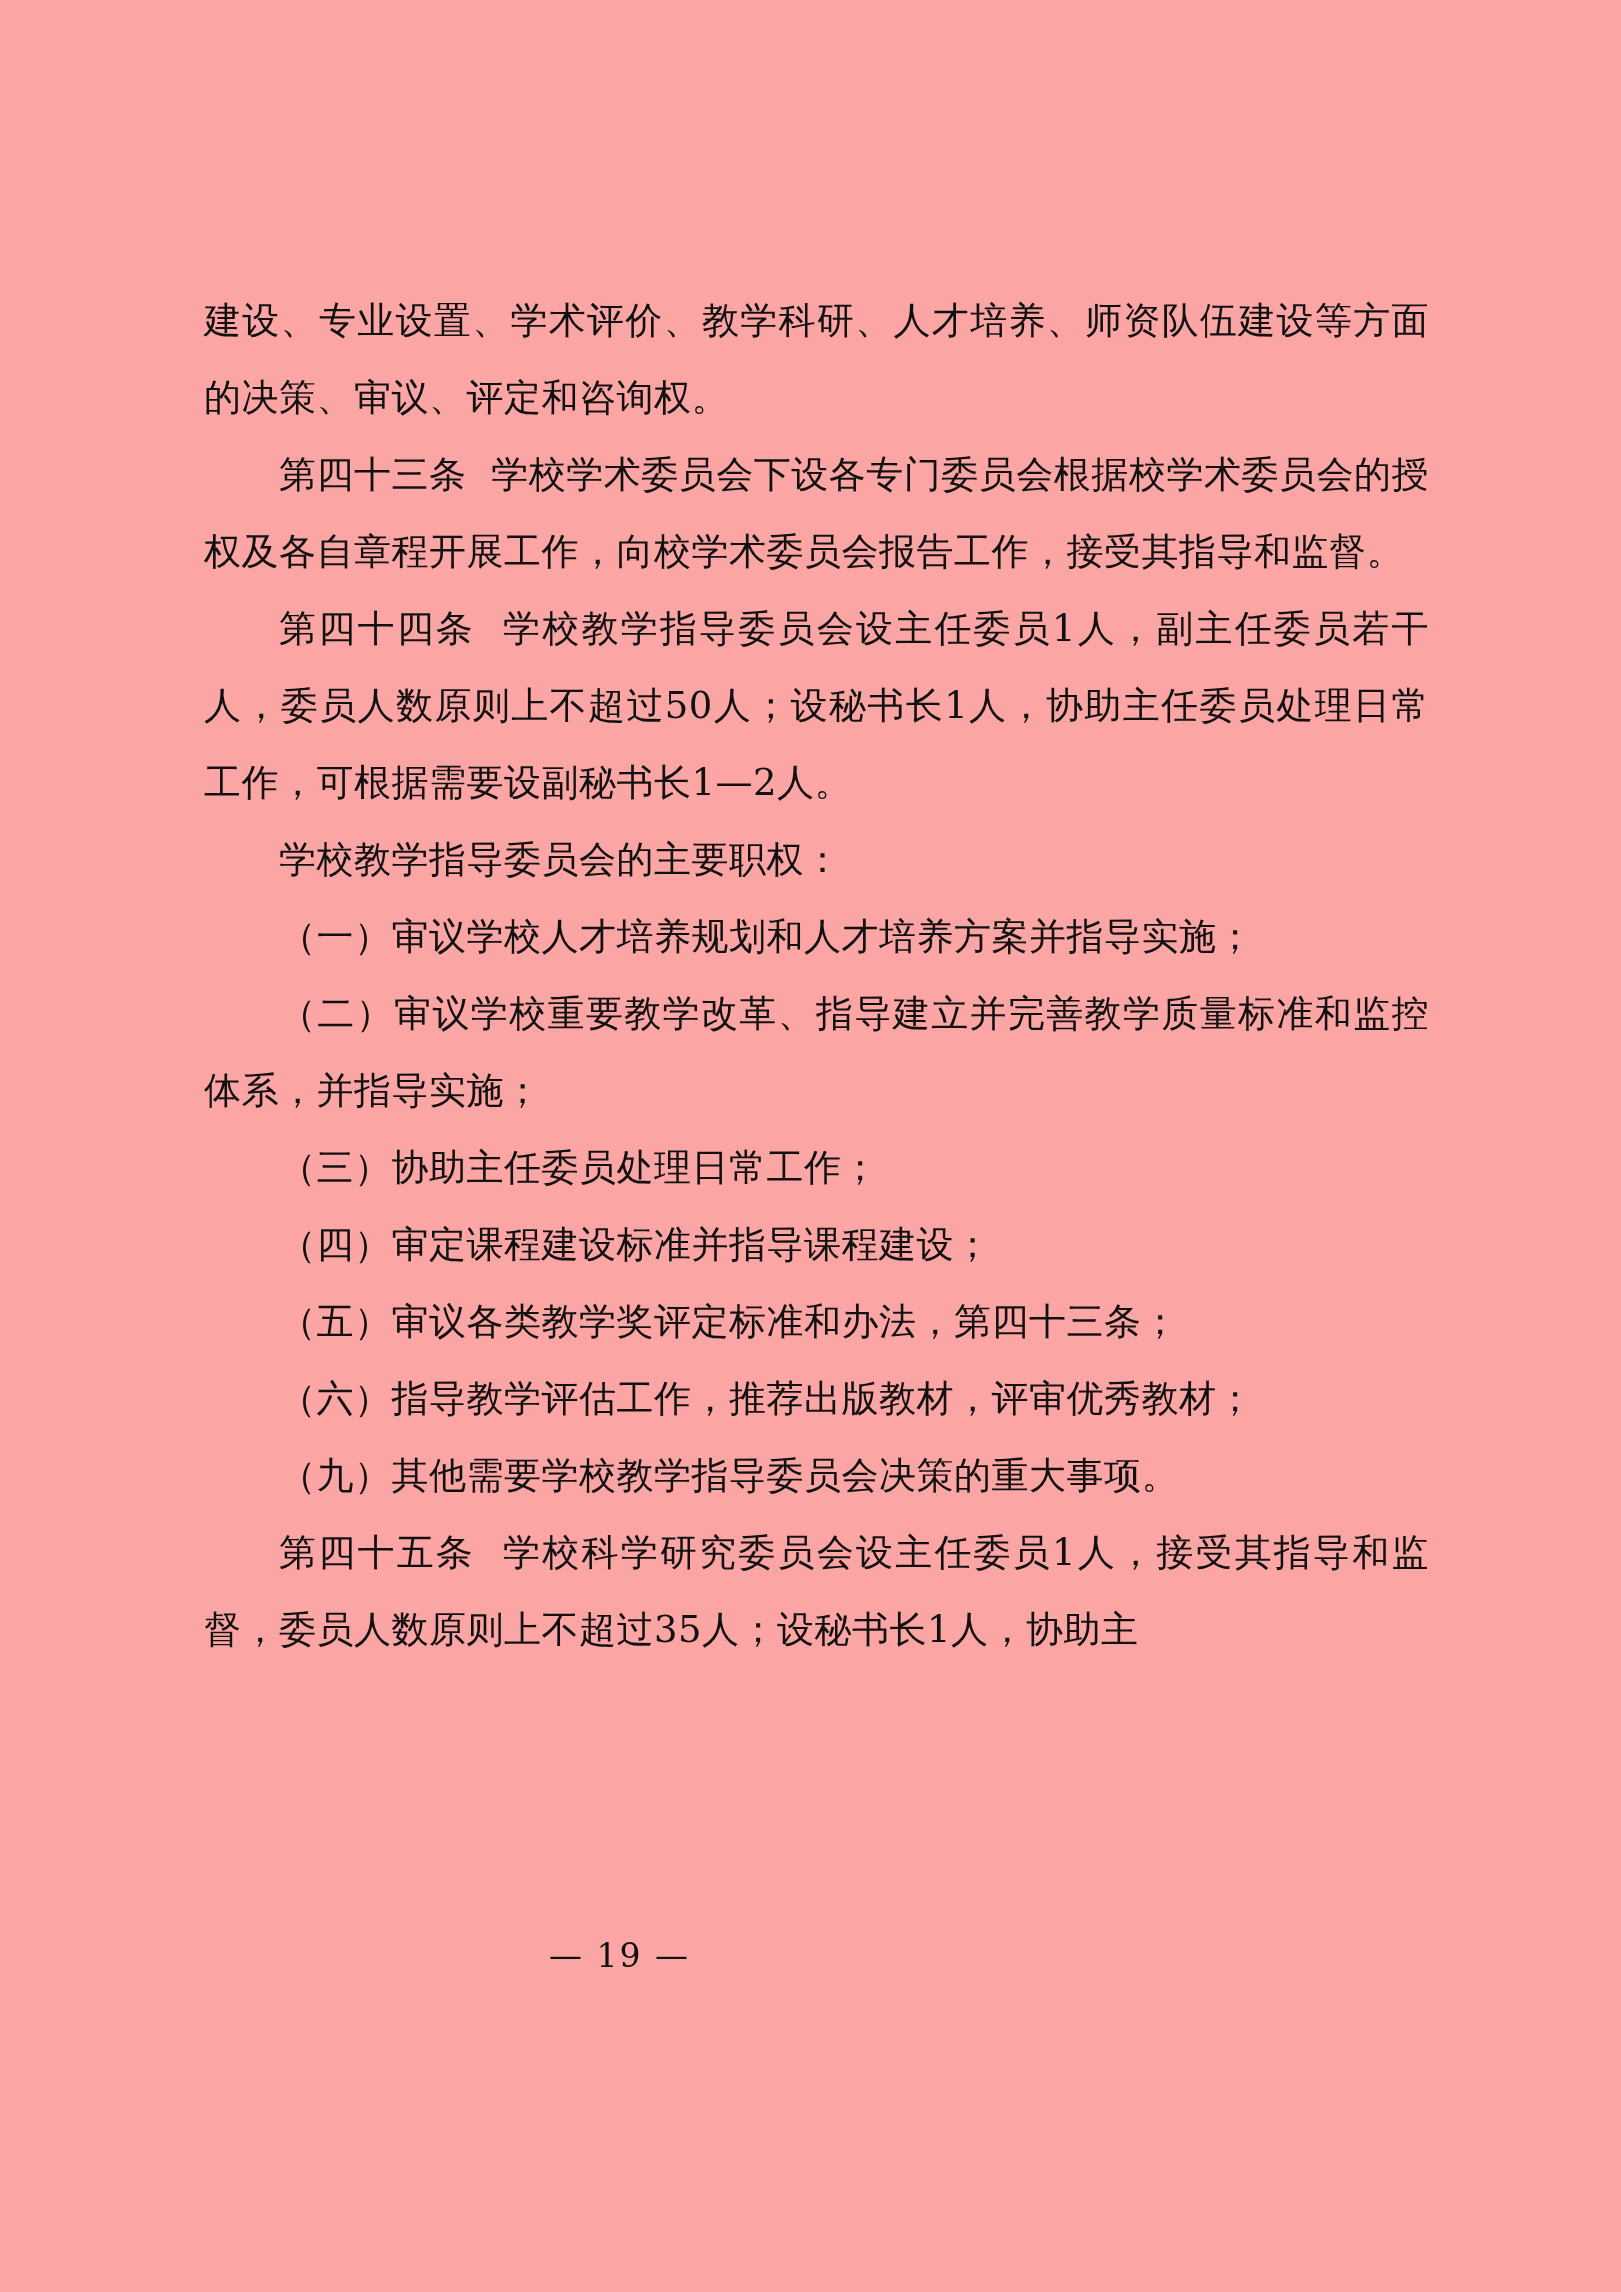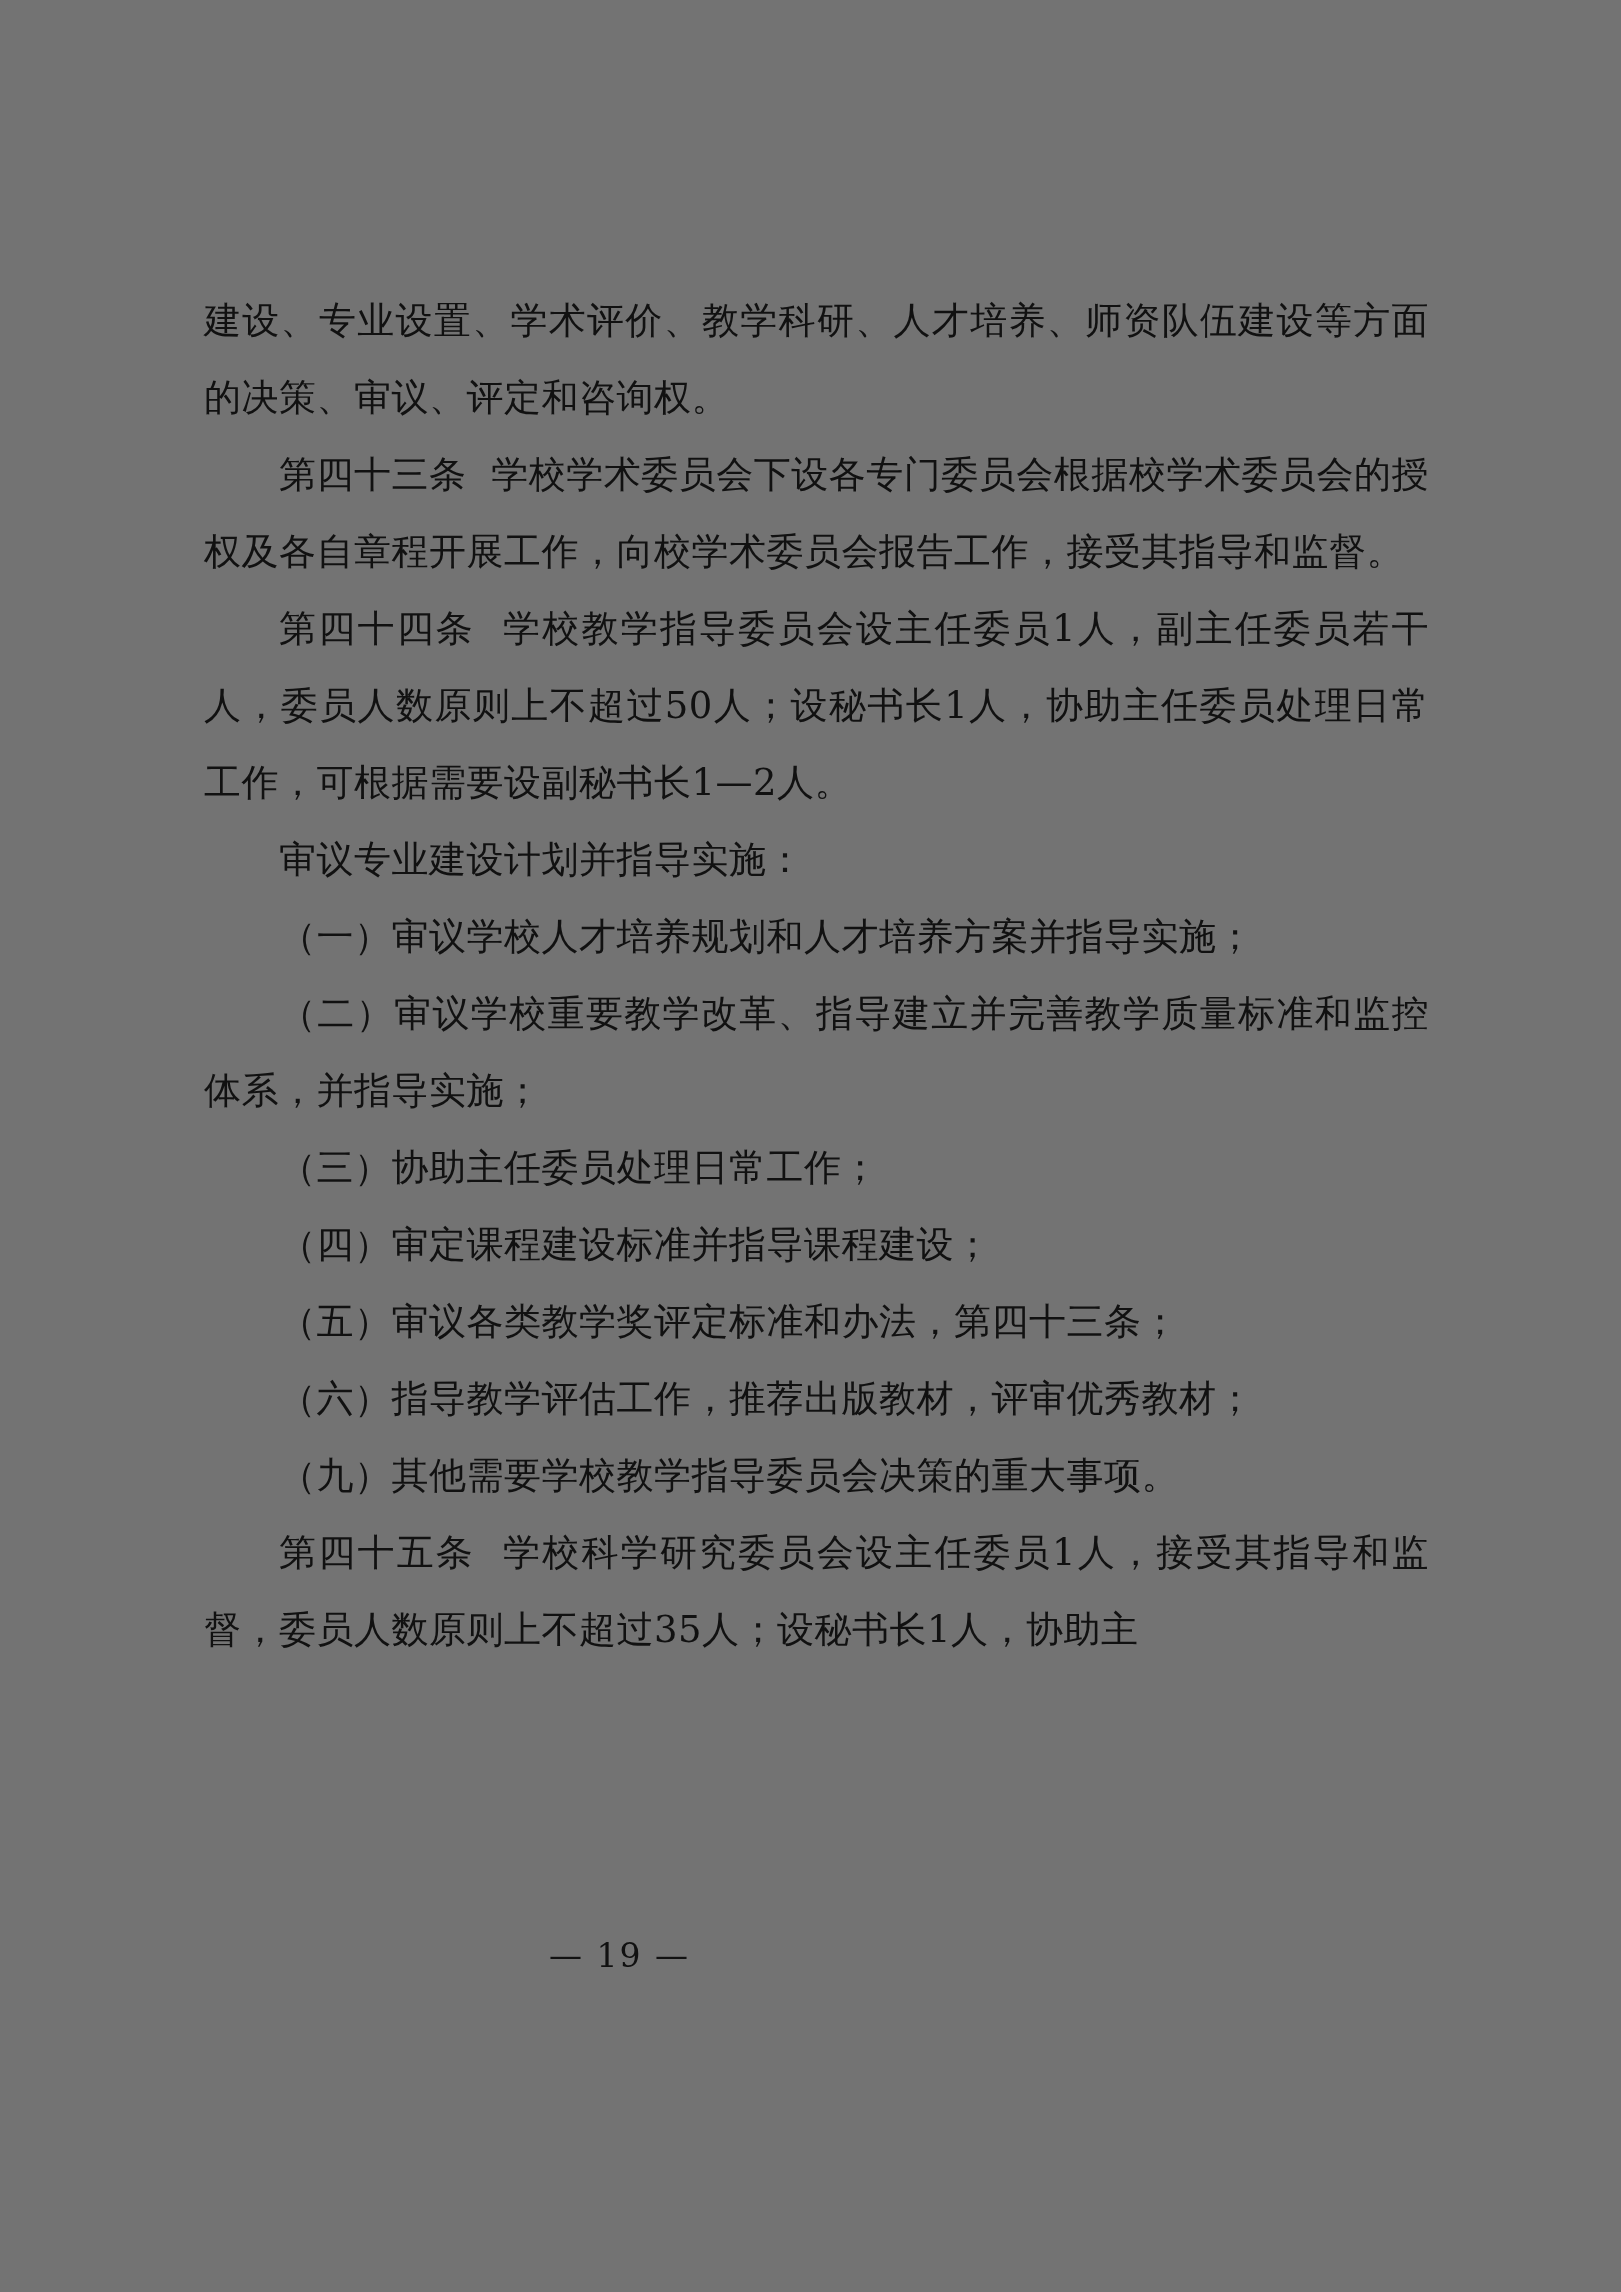--- a/index.html
+++ b/index.html
@@ -4,21 +4,21 @@
 <style>
   html, body {
     margin: 0;
     padding: 0;
     background: #ffffff;
   }
   .page {
     position: relative;
     width: 1621px;
     height: 2293px;
-    background: #737373;
+    background: #fca5a5;
     margin: 0 auto;
     overflow: hidden;
     font-family: "DejaVu Serif", "Liberation Serif", serif;
     color: #000000;
   }
   .body-area {
     position: absolute;
     left: 204px;
     top: 282px;
     width: 1225px;
@@ -52,21 +52,21 @@
 </style>
 </head>
 <body>
 
 <div class="page">
 
   <div class="body-area">
     <p class="para">建设、专业设置、学术评价、教学科研、人才培养、师资队伍建设等方面的决策、审议、评定和咨询权。</p>
     <p class="para indent">第四十三条  学校学术委员会下设各专门委员会根据校学术委员会的授权及各自章程开展工作，向校学术委员会报告工作，接受其指导和监督。</p>
     <p class="para indent">第四十四条  学校教学指导委员会设主任委员1人，副主任委员若干人，委员人数原则上不超过50人；设秘书长1人，协助主任委员处理日常工作，可根据需要设副秘书长1—2人。</p>
-    <p class="para indent">审议专业建设计划并指导实施：</p>
+    <p class="para indent">学校教学指导委员会的主要职权：</p>
     <p class="para indent">（一）审议学校人才培养规划和人才培养方案并指导实施；</p>
     <p class="para indent">（二）审议学校重要教学改革、指导建立并完善教学质量标准和监控体系，并指导实施；</p>
     <p class="para indent">（三）协助主任委员处理日常工作；</p>
     <p class="para indent">（四）审定课程建设标准并指导课程建设；</p>
     <p class="para indent">（五）审议各类教学奖评定标准和办法，第四十三条；</p>
     <p class="para indent">（六）指导教学评估工作，推荐出版教材，评审优秀教材；</p>
     <p class="para indent">（九）其他需要学校教学指导委员会决策的重大事项。</p>
     <p class="para indent">第四十五条  学校科学研究委员会设主任委员1人，接受其指导和监督，委员人数原则上不超过35人；设秘书长1人，协助主</p>
   </div>
 

